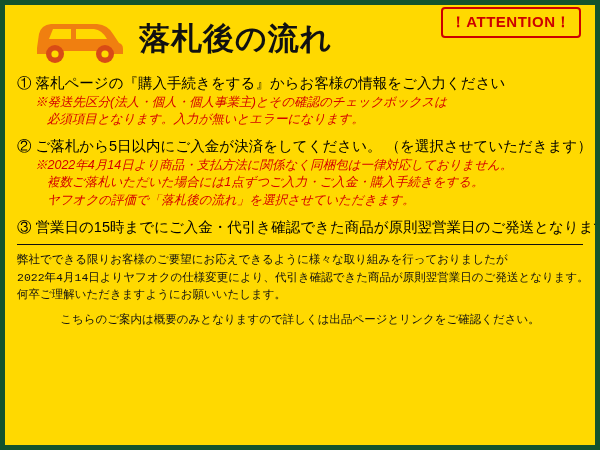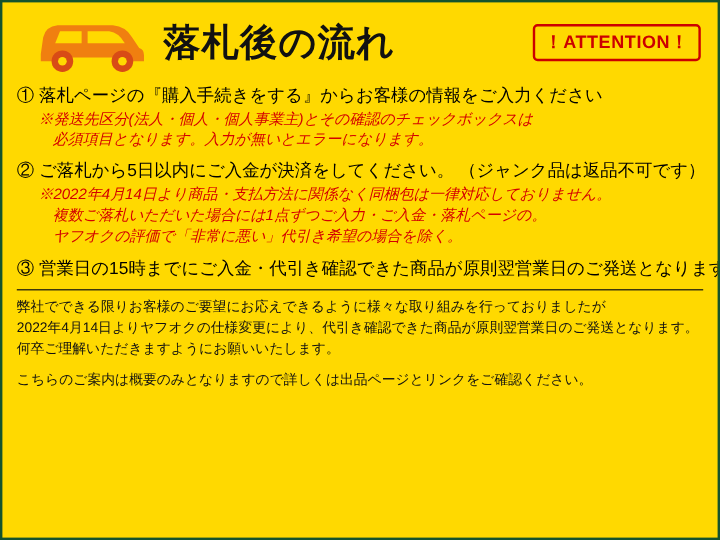--- a/index.html
+++ b/index.html
@@ -11,21 +11,21 @@
     height: 450px;
     background: #ffffff;
     font-family: "Liberation Sans", sans-serif;
   }
   #page {
     position: relative;
     width: 600px;
     height: 450px;
     background: #ffd900;
     box-sizing: border-box;
-    border: 2px solid #14532d;
+    border: 5px solid #14532d;
     overflow: hidden;
   }
 
   
   #header {
     position: relative;
     height: 68px;
     display: flex;
     align-items: center;
     padding: 0 10px;
@@ -43,21 +43,21 @@
     font-size: 31px;
     font-weight: bold;
     color: #111111;
     letter-spacing: 1px;
     margin-left: 6px;
     white-space: nowrap;
   }
   #attention-badge {
     position: absolute;
     right: 14px;
-    top: 18px;
+    top: 2px;
     border: 2px solid #cc0000;
     border-radius: 4px;
     color: #cc0000;
     font-size: 15px;
     font-weight: bold;
     padding: 4px 8px;
     background: #ffd900;
     white-space: nowrap;
     letter-spacing: 0.5px;
   }
@@ -87,29 +87,30 @@
     font-style: italic;
   }
   .line.indent1 { padding-left: 18px; }
   .line.indent2 { padding-left: 30px; }
   .line.indent3 { padding-left: 24px; }
 
   
   #footer {
     padding: 0 12px;
     margin-top: 4px;
+    font-family: Liberation Mono, monospace;
   }
   .footer-line {
     font-size: 11.5px;
     line-height: 1.5;
     color: #111111;
     white-space: nowrap;
   }
   #footer-note {
-    text-align: left;
+    text-align: center;
     font-size: 11.5px;
     color: #111111;
     margin-top: 9px;
   }
   .sep {
     border: none;
     border-top: 1px solid #111111;
     margin: 6px 12px 6px 12px;
   }
 </style>
@@ -141,25 +142,25 @@
         <span>①</span>
         <span>落札ページの『購入手続きをする』からお客様の情報をご入力ください</span>
       </div>
       <div class="line red indent1">※発送先区分(法人・個人・個人事業主)とその確認のチェックボックスは</div>
       <div class="line red indent2">必須項目となります。入力が無いとエラーになります。</div>
     </div>
 
     <div class="block">
       <div class="line main">
         <span>②</span>
-        <span>ご落札から5日以内にご入金が決済をしてください。 （ジャンク品は返品不可です）</span>
+        <span>ご落札から5日以内にご入金が決済をしてください。 （を選択させていただきます）</span>
       </div>
       <div class="line red indent1">※2022年4月14日より商品・支払方法に関係なく同梱包は一律対応しておりません。</div>
-      <div class="line red indent2">複数ご落札いただいた場合には1点ずつご入力・ご入金・落札ページの。</div>
-      <div class="line red indent2">ヤフオクの評価で「非常に悪い」代引き希望の場合を除く。</div>
+      <div class="line red indent2">複数ご落札いただいた場合には1点ずつご入力・ご入金・購入手続きをする。</div>
+      <div class="line red indent2">ヤフオクの評価で「落札後の流れ」を選択させていただきます。</div>
     </div>
 
     <div class="block">
       <div class="line main">
         <span>③</span>
         <span>営業日の15時までにご入金・代引き確認できた商品が原則翌営業日のご発送となります。</span>
       </div>
     </div>
 
 

